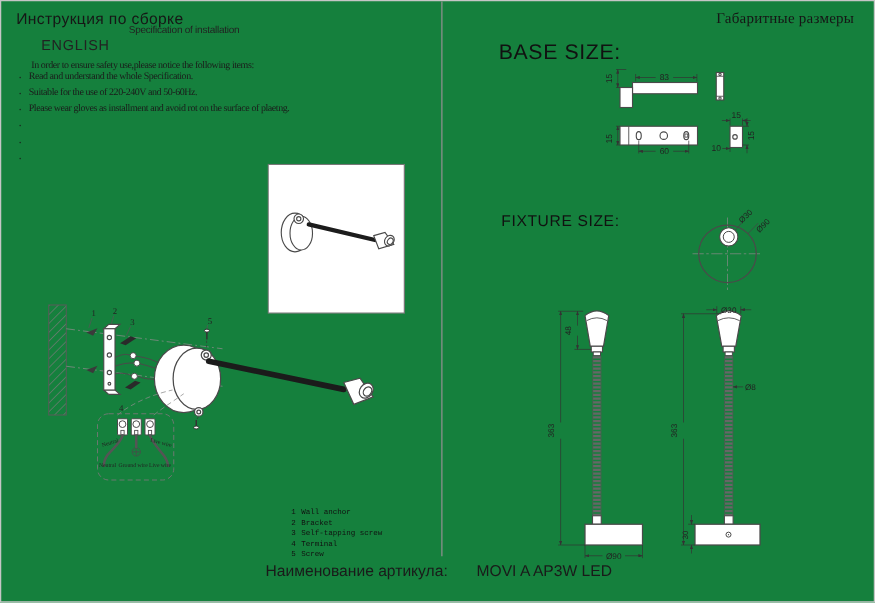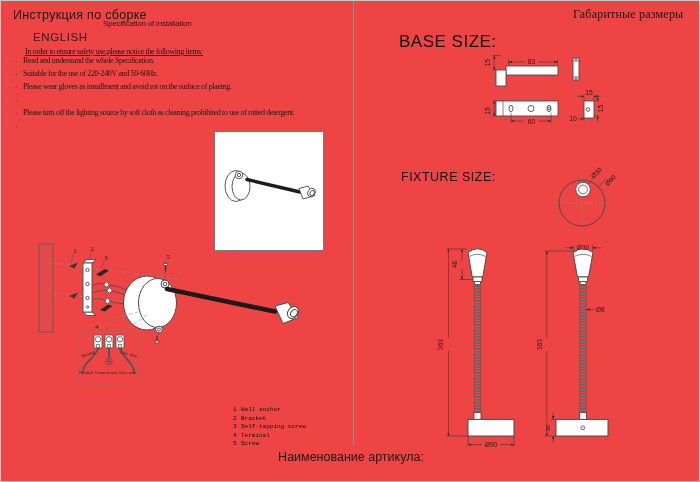--- a/index.html
+++ b/index.html
@@ -1,25 +1,25 @@
 <!DOCTYPE html>
 <html><head>
 <meta charset="utf-8">
 <style>
   html,body{margin:0;padding:0;background:#e8e8e8;}
   .page{
-    position:relative;width:700px;height:482px;background:#ef4444;
+    position:relative;width:700px;height:482px;background:#15803d;
     border:1px solid #c6c6c6;box-sizing:border-box;overflow:hidden;
     font-family:"Liberation Sans",sans-serif;color:#1d1d1d;
   }
   .abs{position:absolute;}
   .title-ru{left:12px;top:7px;font-size:12.5px;letter-spacing:.3px;color:#161616;}
   .lang{left:12px;top:30px;font-size:11.5px;letter-spacing:.6px;color:#222;margin-left:20px;}
   .spec{left:102px;top:18px;font-size:8px;letter-spacing:-0.2px;font-family:Liberation Sans, sans-serif;color:#222;}
-  .intro{left:24px;top:46px;font-size:8px;letter-spacing:-0.35px;font-family:"Liberation Serif",serif;white-space:nowrap;color:#1b1b1b;text-decoration:underline;}
+  .intro{left:24px;top:46px;font-size:8px;letter-spacing:-0.35px;font-family:"Liberation Serif",serif;white-space:nowrap;color:#1b1b1b;}
   .bullets{left:10px;top:53px;width:335px;}
   .b-item{position:relative;height:13px;line-height:13px;padding-left:12px;
     font-size:8px;letter-spacing:-0.35px;font-family:"Liberation Serif",serif;white-space:nowrap;color:#1b1b1b;}
   .b-dot{position:absolute;left:4px;top:-1px;font-size:9px;}
   .divider{left:352px;top:0;width:1px;height:444px;background:#8f8f8f;}
   .dims-title{left:572px;top:6px;font-size:12px;letter-spacing:.2px;color:#161616;font-family:Liberation Serif, serif;}
   .size-label{color:#111;letter-spacing:.5px;}
   .base-label{left:398px;top:31px;font-size:17px;}
   .fixture-label{left:400px;top:169px;font-size:12.5px;}
   .parts{left:232px;top:405px;font-family:"Liberation Mono",monospace;font-size:6px;line-height:8.6px;color:#111;}
@@ -39,21 +39,21 @@
   <div class="abs title-ru">Инструкция по сборке</div>
   <div class="abs lang">ENGLISH</div>
   <div class="abs spec">Specification of installation</div>
   <div class="abs intro">In order to ensure safety use,please notice the following items:</div>
 
   <div class="abs bullets">
     <div class="b-item"><span class="b-dot">.</span><span>Read and understand the whole Specification.</span></div>
     <div class="b-item"><span class="b-dot">.</span><span>Suitable for the use of 220-240V and 50-60Hz.</span></div>
     <div class="b-item"><span class="b-dot">.</span><span>Please wear gloves as installment and avoid rot on the surface of plaetng.</span></div>
     <div class="b-item"><span class="b-dot">.</span></div>
-    <div class="b-item"><span class="b-dot">.</span><span>Please tum off the lighting source by soft cloth as cleaning prohibited to use of rotted detergent.</span></div>
+    <div class="b-item"><span class="b-dot">.</span></div>
     <div class="b-item"><span class="b-dot">.</span></div>
   </div>
 
   <svg class="abs" style="left:213px;top:130px;" width="110" height="120" viewBox="0 0 110 120">
     <rect x="0.5" y="0.5" width="109" height="119" fill="#fff" stroke="#777" stroke-width="1"></rect>
     <g fill="#fff" stroke="#4a4a4a" stroke-width="0.9">
       <ellipse cx="22" cy="55" rx="11" ry="15.5"></ellipse>
       <ellipse cx="27" cy="55.5" rx="9" ry="13.5"></ellipse>
       <circle cx="25" cy="44" r="3.8"></circle>
       <circle cx="25" cy="44" r="1.7"></circle>
@@ -336,15 +336,16 @@
       <path d="M122.2,275 L122.2,281.8" marker-start="url(#mf)"></path>
     </g>
     <text x="152" y="89.2" font-size="6.5" text-anchor="middle">Ø30</text>
     <text x="165" y="150.8" font-size="6.5">Ø8</text>
     <text x="110.5" y="183.5" font-size="6.6" text-anchor="middle" transform="rotate(-90 110.5 183.5)">363</text>
     <text x="119.3" y="267" font-size="6.2" text-anchor="middle" transform="rotate(-90 119.3 267)">30</text>
   </svg>
 
   <div class="abs footer">
     <span>Наименование артикула:</span>
+    <span>MOVI A AP3W LED</span>
   </div>
 
 </div>
 
 </body></html>

